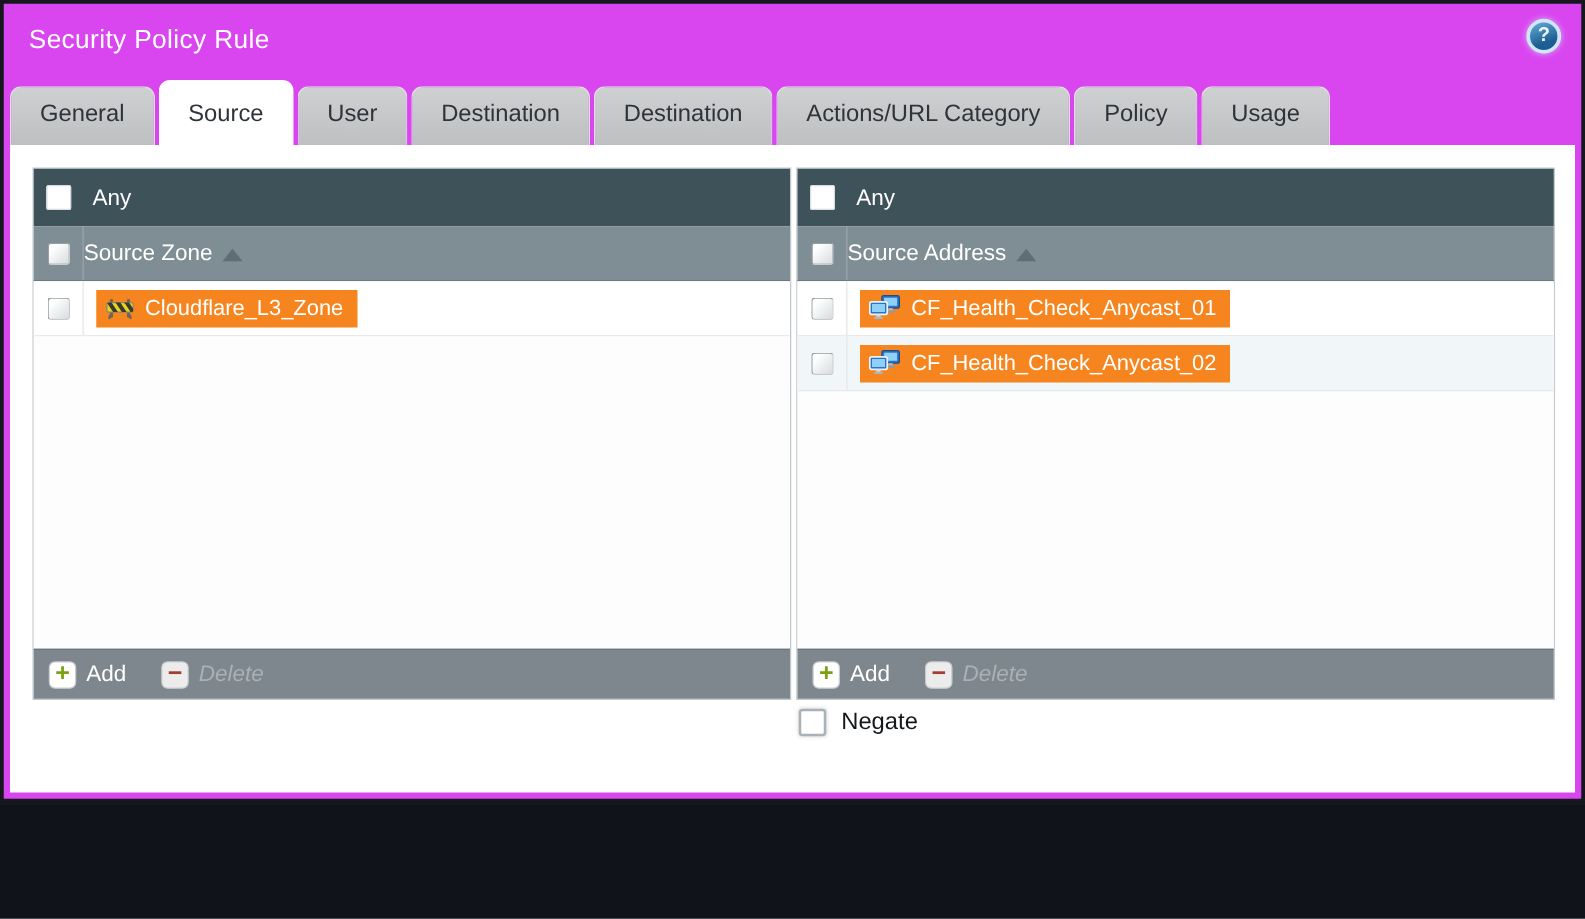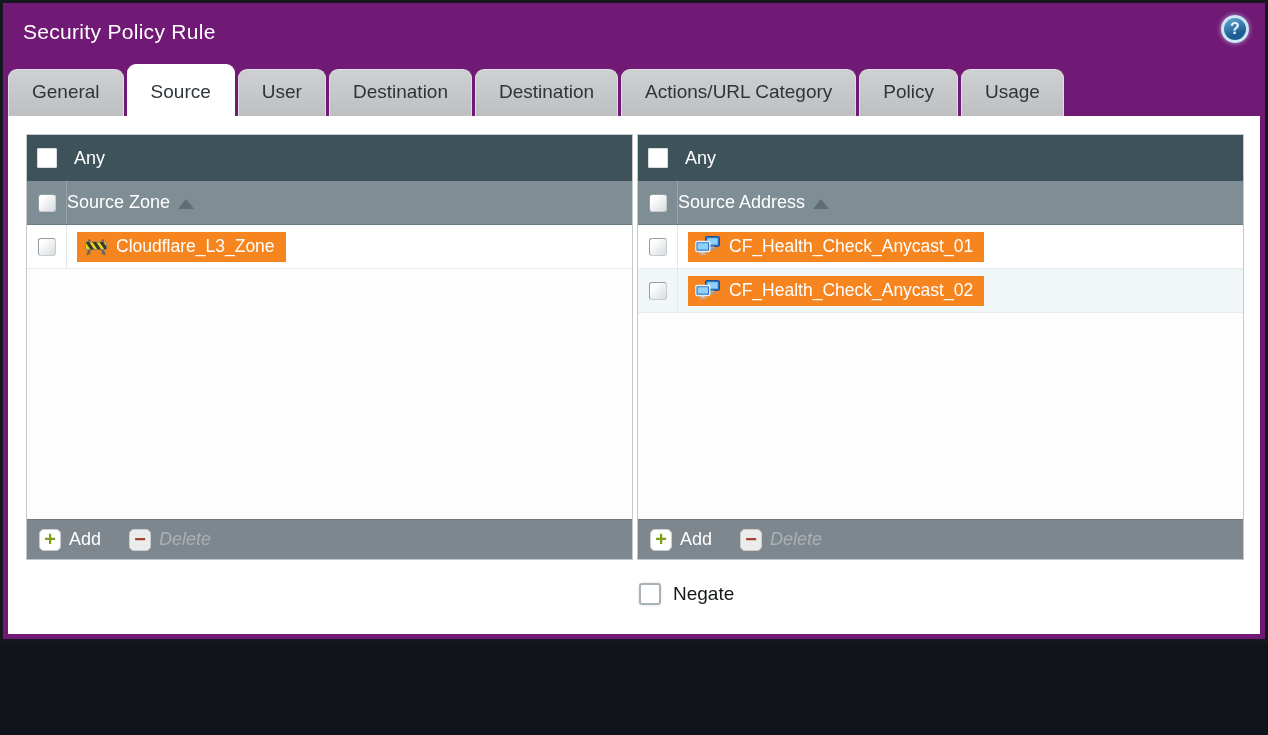--- a/index.html
+++ b/index.html
@@ -4,21 +4,21 @@
 <style>
   * { box-sizing: border-box; margin: 0; padding: 0; }
   html,body { width:1268px; height:735px; }
   body {
     font-family: "Liberation Sans", sans-serif;
     background:#10141a;
   }
   .dialog {
     position:relative;
     width:1268px; height:644px;
-    background:#701a75;
+    background:#d946ef;
     border:3px solid #14171b;
     border-bottom-width:5px;
   }
 
   
   .titlebar {
     height:58px;
     display:flex; align-items:center;
     padding:0 20px;
     position:relative;
@@ -141,21 +141,21 @@
     width:22px; height:22px; border-radius:5px;
     display:flex; align-items:center; justify-content:center;
     background:#ffffff; border:1px solid #c9cdcf;
     font-weight:bold;
   }
   .mini-ic.plus  { color:#7BA016; font-size:20px; line-height:1; }
   .mini-ic.minus { background:#ececec; color:#A23F2C; font-size:20px; line-height:1; }
   .mini-ic span { transform:translateY(-1px); }
 
   
-  .below-panels { display:flex; gap:8px; margin-top:23px; }
+  .below-panels { display:flex; gap:8px; margin-top:7px; }
   .below-panels .half { flex:1; }
   .negate-wrap { display:flex; align-items:center; gap:12px; }
   .negate-label { color:#14181b; font-size:19px; }
 
   
   .cb { display:inline-block; cursor:pointer; }
   .cb-white {
     width:20px; height:20px; background:#ffffff;
     border-radius:2px;
     box-shadow: inset 0 0 0 1px #d7dde0;

